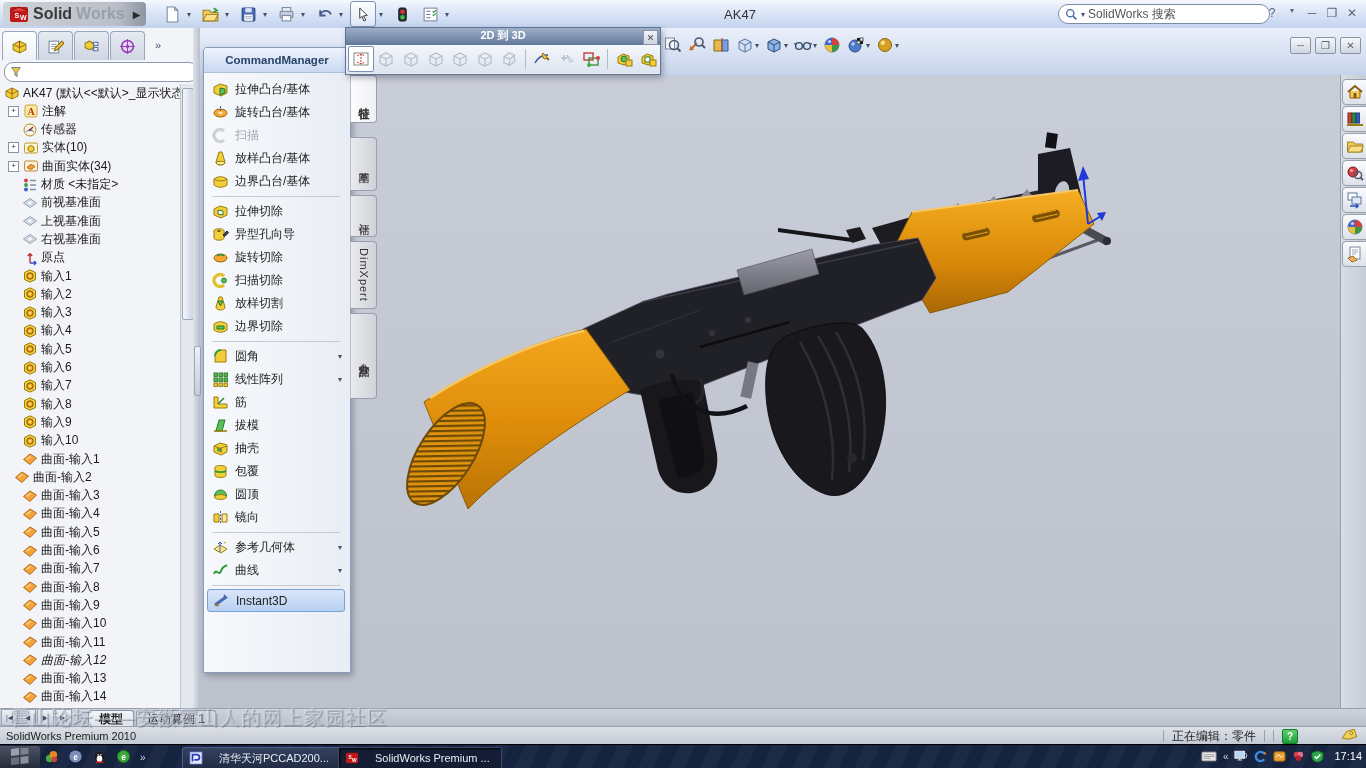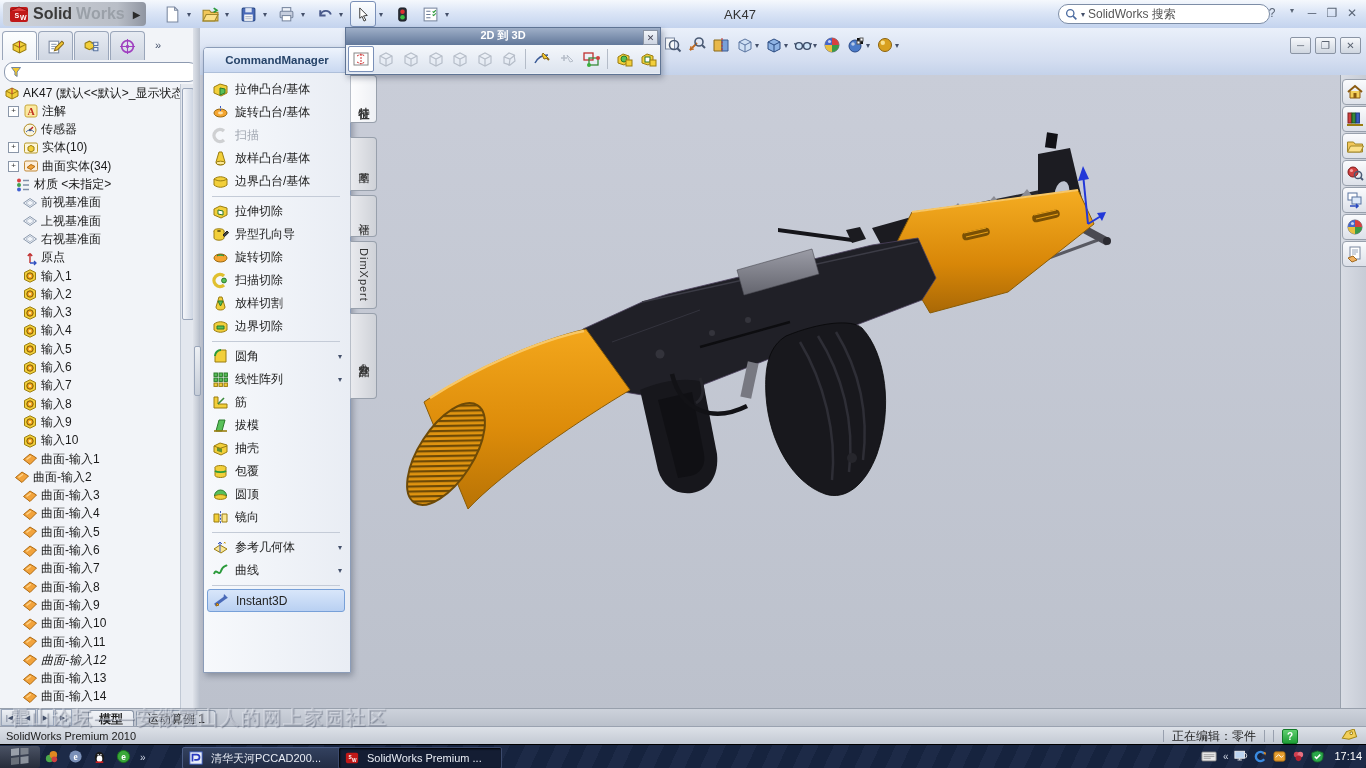--- a/index.html
+++ b/index.html
@@ -137,21 +137,21 @@
   .sbsep{width:1px;height:12px;background:#98a0ae}
   #helpbadge{width:14px;height:13px;background:linear-gradient(#5fcf6f,#1f9e37);border:1px solid #127a28;
     color:#fff;font-size:10px;font-weight:bold;display:flex;align-items:center;justify-content:center;border-radius:2px}
 
   
   #taskbar{left:0;top:744px;width:1366px;height:24px;
     background:repeating-linear-gradient(115deg,#1d2a47 0 14px,#16233e 14px 28px);border-top:1px solid #000}
   #startbtn{left:0;top:1px;width:40px;height:22px;border-radius:0 3px 3px 0;
     background:linear-gradient(#4a5264,#262c3a);display:flex;align-items:center;justify-content:center;gap:1px}
   #quick{left:44px;top:4px;display:flex;gap:9px;align-items:center}
-  .task{top:2px;height:20px;border-radius:2px;display:flex;align-items:center;gap:8px;padding:0 6px;
+  .task{top:2px;height:20px;border-radius:2px;display:flex;align-items:center;gap:16px;padding:0 6px;
     color:#e8ecf4;font-size:11px;white-space:nowrap;overflow:hidden}
   #task1{left:182px;width:150px;background:linear-gradient(#33415f,#222c44);border:1px solid #4c5d85}
   #task2{left:338px;width:150px;background:#141d33;border:1px solid #3c4a6c;box-shadow:inset 1px 1px 2px #000}
   #tray{position:absolute;right:4px;top:4px;display:flex;align-items:center;gap:6px;color:#fff}
   #clock{font-size:11px;color:#fff;margin-left:4px}
 
   
   #watermark{left:10px;top:705px;z-index:60;pointer-events:none;color:rgba(240,244,250,.42);
     text-shadow:1px 1px 1px rgba(70,80,100,.45);font-weight:bold}
   #wm1{font-size:19px;letter-spacing:2px}
@@ -584,21 +584,21 @@
         <div class="trow" style="top: 73.2px; left: 8px;">
           <div class="plus">+</div>
           <div class="ticon">
             <svg viewBox="0 0 16 16" width="16" height="16">
               <rect x="1.5" y="3" width="13" height="10" rx="1.5" fill="#fdeeda" stroke="#c08a3a"></rect>
               <path d="M4 9.5 8 6.5l4 2-4 3Z" fill="#f2a33c" stroke="#b06a10"></path>
             </svg>
           </div>
           <div class="lbl">曲面实体(34)</div>
         </div>
-        <div class="trow" style="top: 91.5px; left: 1px; align-items: center;">
+        <div class="trow" style="top: 91.5px; left: 8px; align-items: center;">
           <div class="psp"></div>
           <div class="ticon">
             <svg viewBox="0 0 16 16" width="16" height="16">
               <circle cx="4" cy="3.5" r="2" fill="#d84040"></circle>
               <circle cx="4" cy="8" r="2" fill="#40a050"></circle>
               <circle cx="4" cy="12.5" r="2" fill="#4060d0"></circle>
               <path d="M8 3.5h6M8 8h6M8 12.5h6" stroke="#8090a8" stroke-width="1.4"></path>
             </svg>
           </div>
           <div class="lbl">材质 &lt;未指定&gt;</div>

